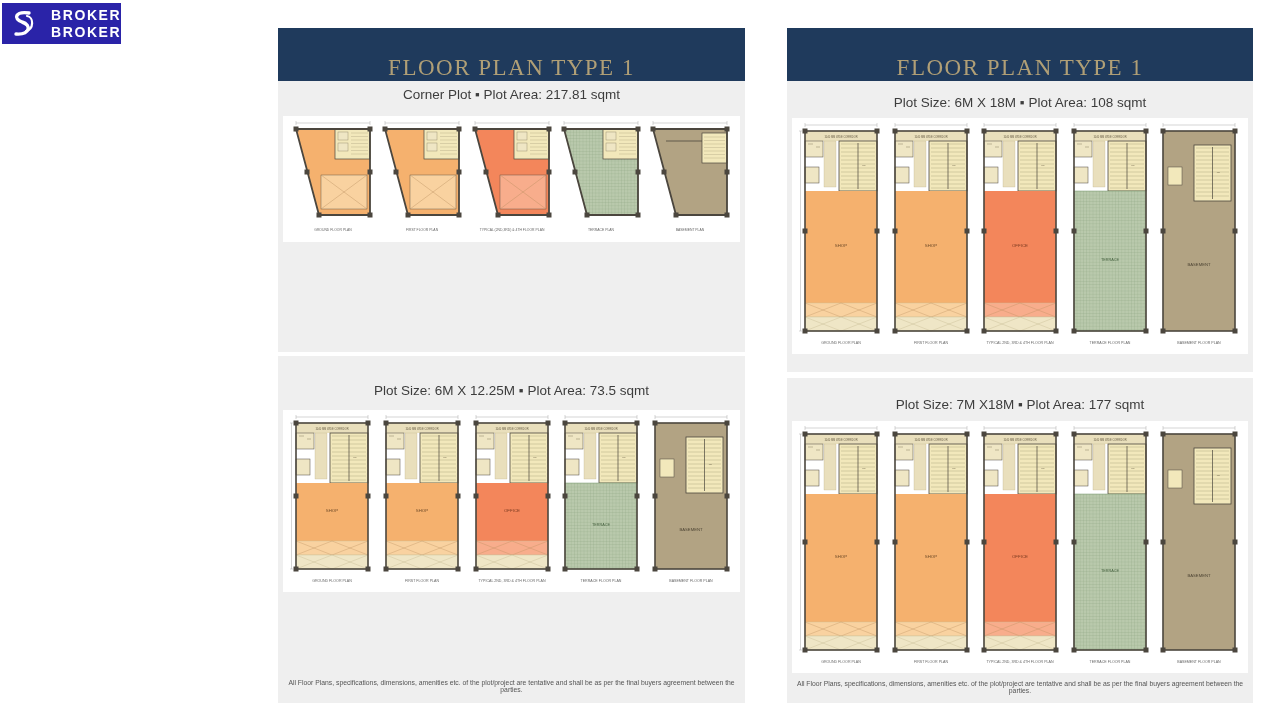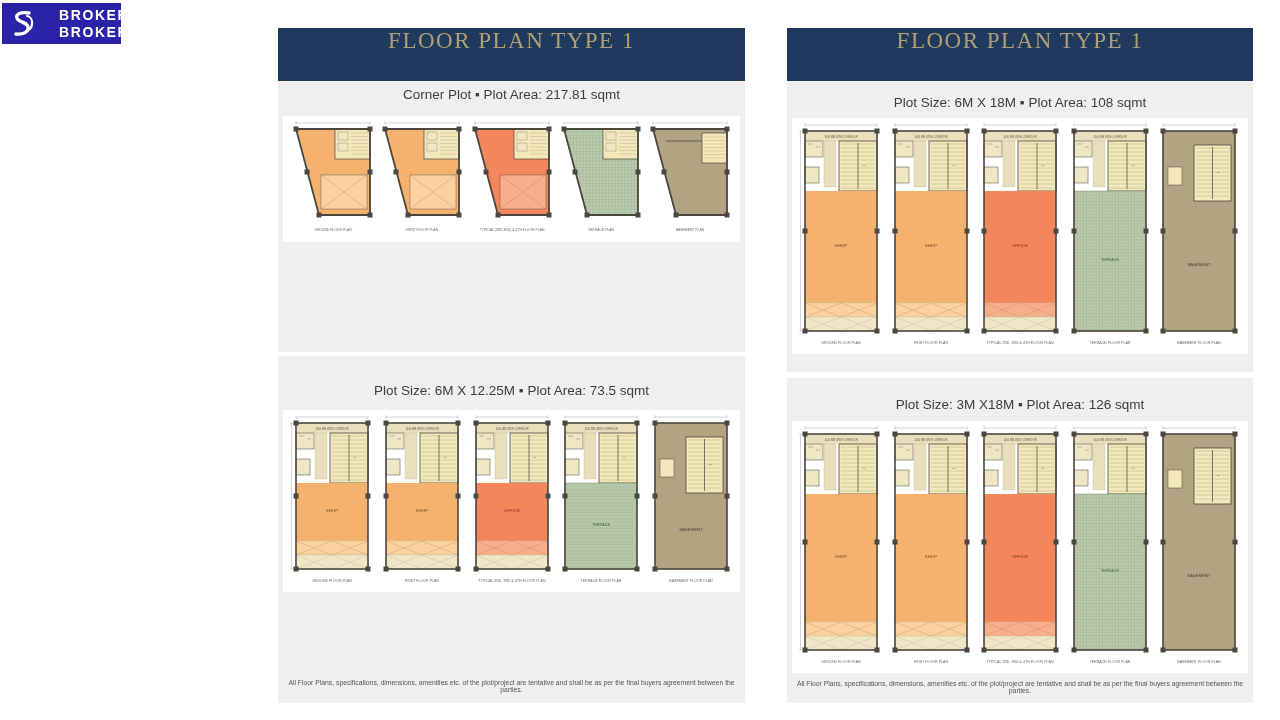--- a/index.html
+++ b/index.html
@@ -1,30 +1,30 @@
 <!DOCTYPE html>
 <html><head>
 <meta charset="utf-8">
 <style>
   html,body{margin:0;padding:0}
   body{width:1280px;height:720px;background:#ffffff;position:relative;overflow:hidden;
        font-family:"Liberation Sans",sans-serif}
 
   
   .logo{position:absolute;left:2px;top:3px;width:119px;height:41px;background:#2a23a8;
-        display:flex;align-items:center;gap:20px;padding:0 6px 0 3px;box-sizing:border-box;cursor:pointer}
+        display:flex;align-items:center;gap:12px;padding:0 6px 0 3px;box-sizing:border-box;cursor:pointer}
   .logo-icon svg{display:block}
   .logo-text{display:flex;flex-direction:column;color:#fff;font-weight:bold;font-size:14px;
              line-height:1.15;letter-spacing:1.6px}
 
   
   .panel{position:absolute;top:28px;height:675px;background:#efefef;display:flex;flex-direction:column}
   .panel-left{left:278px;width:467px}
   .panel-right{left:787px;width:466px}
-  .panel-header{height:53px;flex:none;background:#1f3a5c;display:flex;align-items:flex-start;justify-content:center}
+  .panel-header{height:53px;flex:none;background:#1f3a5c;display:flex;align-items:flex-end;justify-content:center}
   .panel-title{margin:0;font-family:"Liberation Serif","DejaVu Serif",serif;font-weight:400;
                color:#b09f76;font-size:23px;letter-spacing:1.5px}
   .gap{background:#fff;flex:none}
   .panel-left .gap{height:4px}
   .panel-right .gap{height:6px}
 
   .section{flex:none;display:flex;flex-direction:column;background:#efefef}
   .subtitle{text-align:center;font-size:13.5px;color:#3d3d3d;flex:none;height:20px;line-height:20px}
   .strip{background:#fff;margin-left:5px;margin-right:5px;flex:none;display:flex}
   .plan-row{flex:1;display:flex;justify-content:space-between;align-items:flex-start;padding:3px 6px 0}
@@ -683,21 +683,21 @@
               <rect x="4.5" y="107.5" width="5" height="5" fill="#4b463e"></rect>
               <rect x="76.5" y="107.5" width="5" height="5" fill="#4b463e"></rect>
               <text x="43" y="223" font-size="3.6" fill="#666" text-anchor="middle">BASEMENT FLOOR PLAN</text>
             </svg>
           </figure>
         </div>
     </div>
   </div>
   <div class="gap"></div>
   <div class="section sec-r2">
-    <div class="subtitle">Plot Size: 3M X18M ▪ Plot Area: 126 sqmt</div>
+    <div class="subtitle">Plot Size: 7M X18M ▪ Plot Area: 177 sqmt</div>
     <div class="strip">
       <div class="plan-row">
           <figure class="plan">
             <svg width="86" height="242" viewBox="0 0 86 242" xmlns="http://www.w3.org/2000/svg">
               <line x1="7" y1="4" x2="79" y2="4" stroke="#aaaaaa" stroke-width="0.5"></line>
               <line x1="7" y1="2" x2="7" y2="6" stroke="#aaaaaa" stroke-width="0.5"></line>
               <line x1="79" y1="2" x2="79" y2="6" stroke="#aaaaaa" stroke-width="0.5"></line>
               <line x1="2.5" y1="10" x2="2.5" y2="226" stroke="#aaaaaa" stroke-width="0.5"></line>
               <line x1="1" y1="10" x2="4" y2="10" stroke="#aaaaaa" stroke-width="0.5"></line>
               <line x1="1" y1="226" x2="4" y2="226" stroke="#aaaaaa" stroke-width="0.5"></line>

